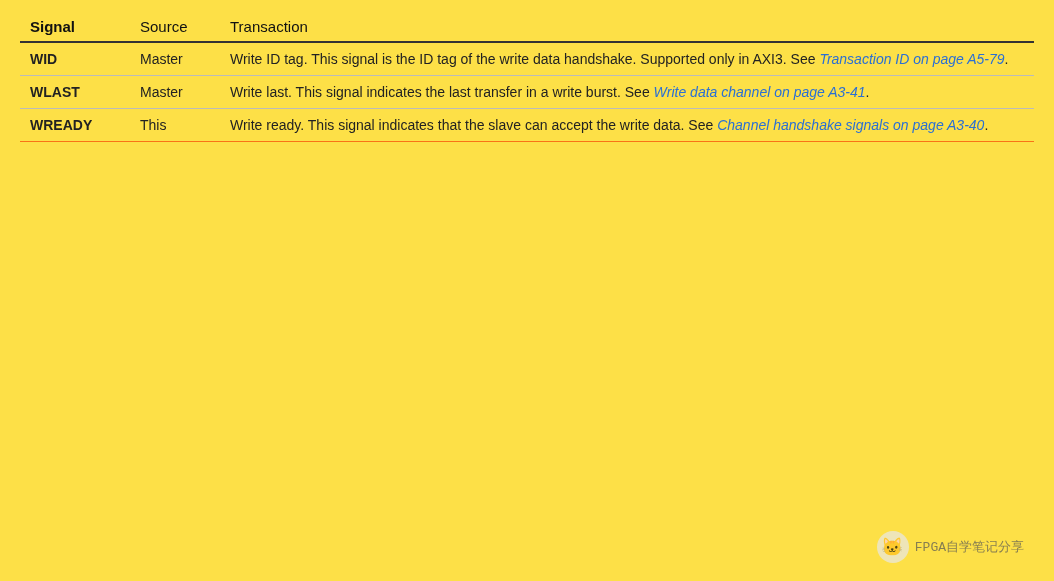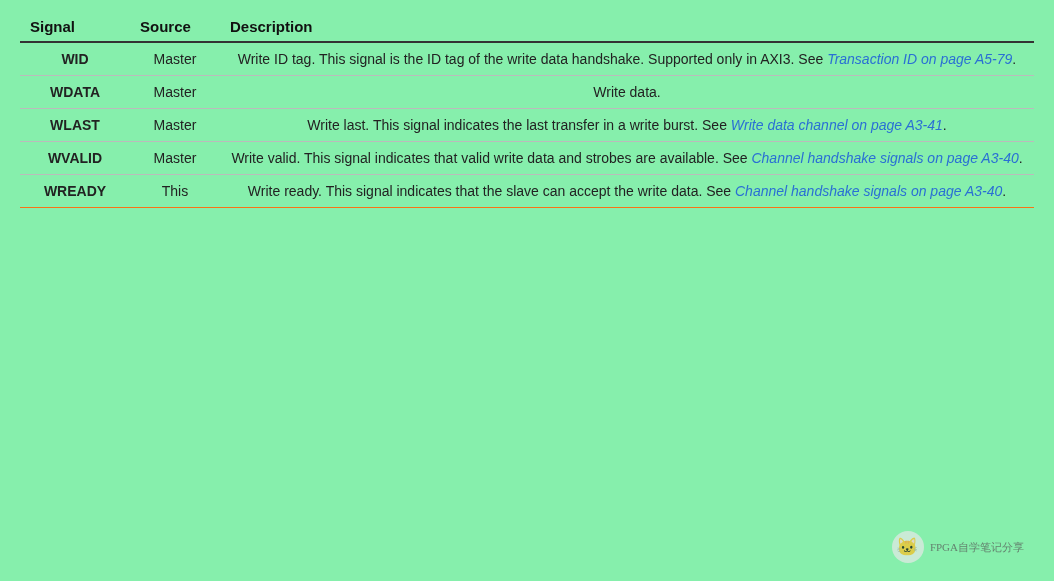--- a/index.html
+++ b/index.html
@@ -6,50 +6,49 @@
     body {
       background: #ffffff;
       font-family: Arial, sans-serif;
       font-size: 14px;
       color: #222;
       padding: 0;
     }
     .table-container {
       width: 1054px;
       min-height: 581px;
-      background: #86efac;
+      background: #fde047;
       padding: 10px 20px 20px 20px;
       position: relative;
     }
     table {
       width: 100%;
       border-collapse: collapse;
     }
     thead tr {
       border-bottom: 2px solid #333;
     }
     thead th {
       padding: 8px 10px 6px 10px;
       text-align: left;
-      font-weight: bold;
+      font-weight: normal;
       font-size: 15px;
       color: #111;
     }
     tbody tr {
       border-bottom: 1px solid #bbb;
     }
     tbody tr:last-child {
       border-bottom: 1px solid #f97316;
     }
     td {
       padding: 8px 10px;
       vertical-align: top;
       font-size: 14px;
       color: #222;
-      text-align: center;
     }
     .col-signal {
       width: 110px;
       font-weight: bold;
       white-space: nowrap;
     }
     .col-source {
       width: 90px;
       white-space: nowrap;
     }
@@ -74,57 +73,47 @@
       width: 32px;
       height: 32px;
       border-radius: 50%;
       background: #e8e8e8;
       display: flex;
       align-items: center;
       justify-content: center;
       font-size: 18px;
     }
     .watermark-text {
-      font-size: 11px;
+      font-size: 13px;
       color: #555;
-      font-family: Liberation Serif, serif;
+      font-family: Liberation Mono, monospace;
     }
   </style>
 </head>
 <body>
 
 <div class="table-container">
   <table>
     <thead>
       <tr>
         <th class="col-signal">Signal</th>
         <th class="col-source">Source</th>
-        <th class="col-description">Description</th>
+        <th class="col-description">Transaction</th>
       </tr>
     </thead>
     <tbody id="table-body">
     <tr>
           <td class="col-signal">WID</td>
           <td class="col-source">Master</td>
           <td class="col-description"><span>Write ID tag. This signal is the ID tag of the write data handshake. Supported only in AXI3. See </span><a href="#" class="link">Transaction ID on page A5-79</a><span>.</span></td>
         </tr>
         <tr>
-          <td class="col-signal">WDATA</td>
-          <td class="col-source">Master</td>
-          <td class="col-description"><span>Write data.</span></td>
-        </tr>
-        <tr>
           <td class="col-signal">WLAST</td>
           <td class="col-source">Master</td>
           <td class="col-description"><span>Write last. This signal indicates the last transfer in a write burst. See </span><a href="#" class="link">Write data channel on page A3-41</a><span>.</span></td>
-        </tr>
-        <tr>
-          <td class="col-signal">WVALID</td>
-          <td class="col-source">Master</td>
-          <td class="col-description"><span>Write valid. This signal indicates that valid write data and strobes are available. See </span><a href="#" class="link">Channel handshake signals on page A3-40</a><span>.</span></td>
         </tr>
         <tr>
           <td class="col-signal">WREADY</td>
           <td class="col-source">This</td>
           <td class="col-description"><span>Write ready. This signal indicates that the slave can accept the write data. See </span><a href="#" class="link">Channel handshake signals on page A3-40</a><span>.</span></td>
         </tr>
       </tbody>
   </table>
 
   <div class="watermark">

